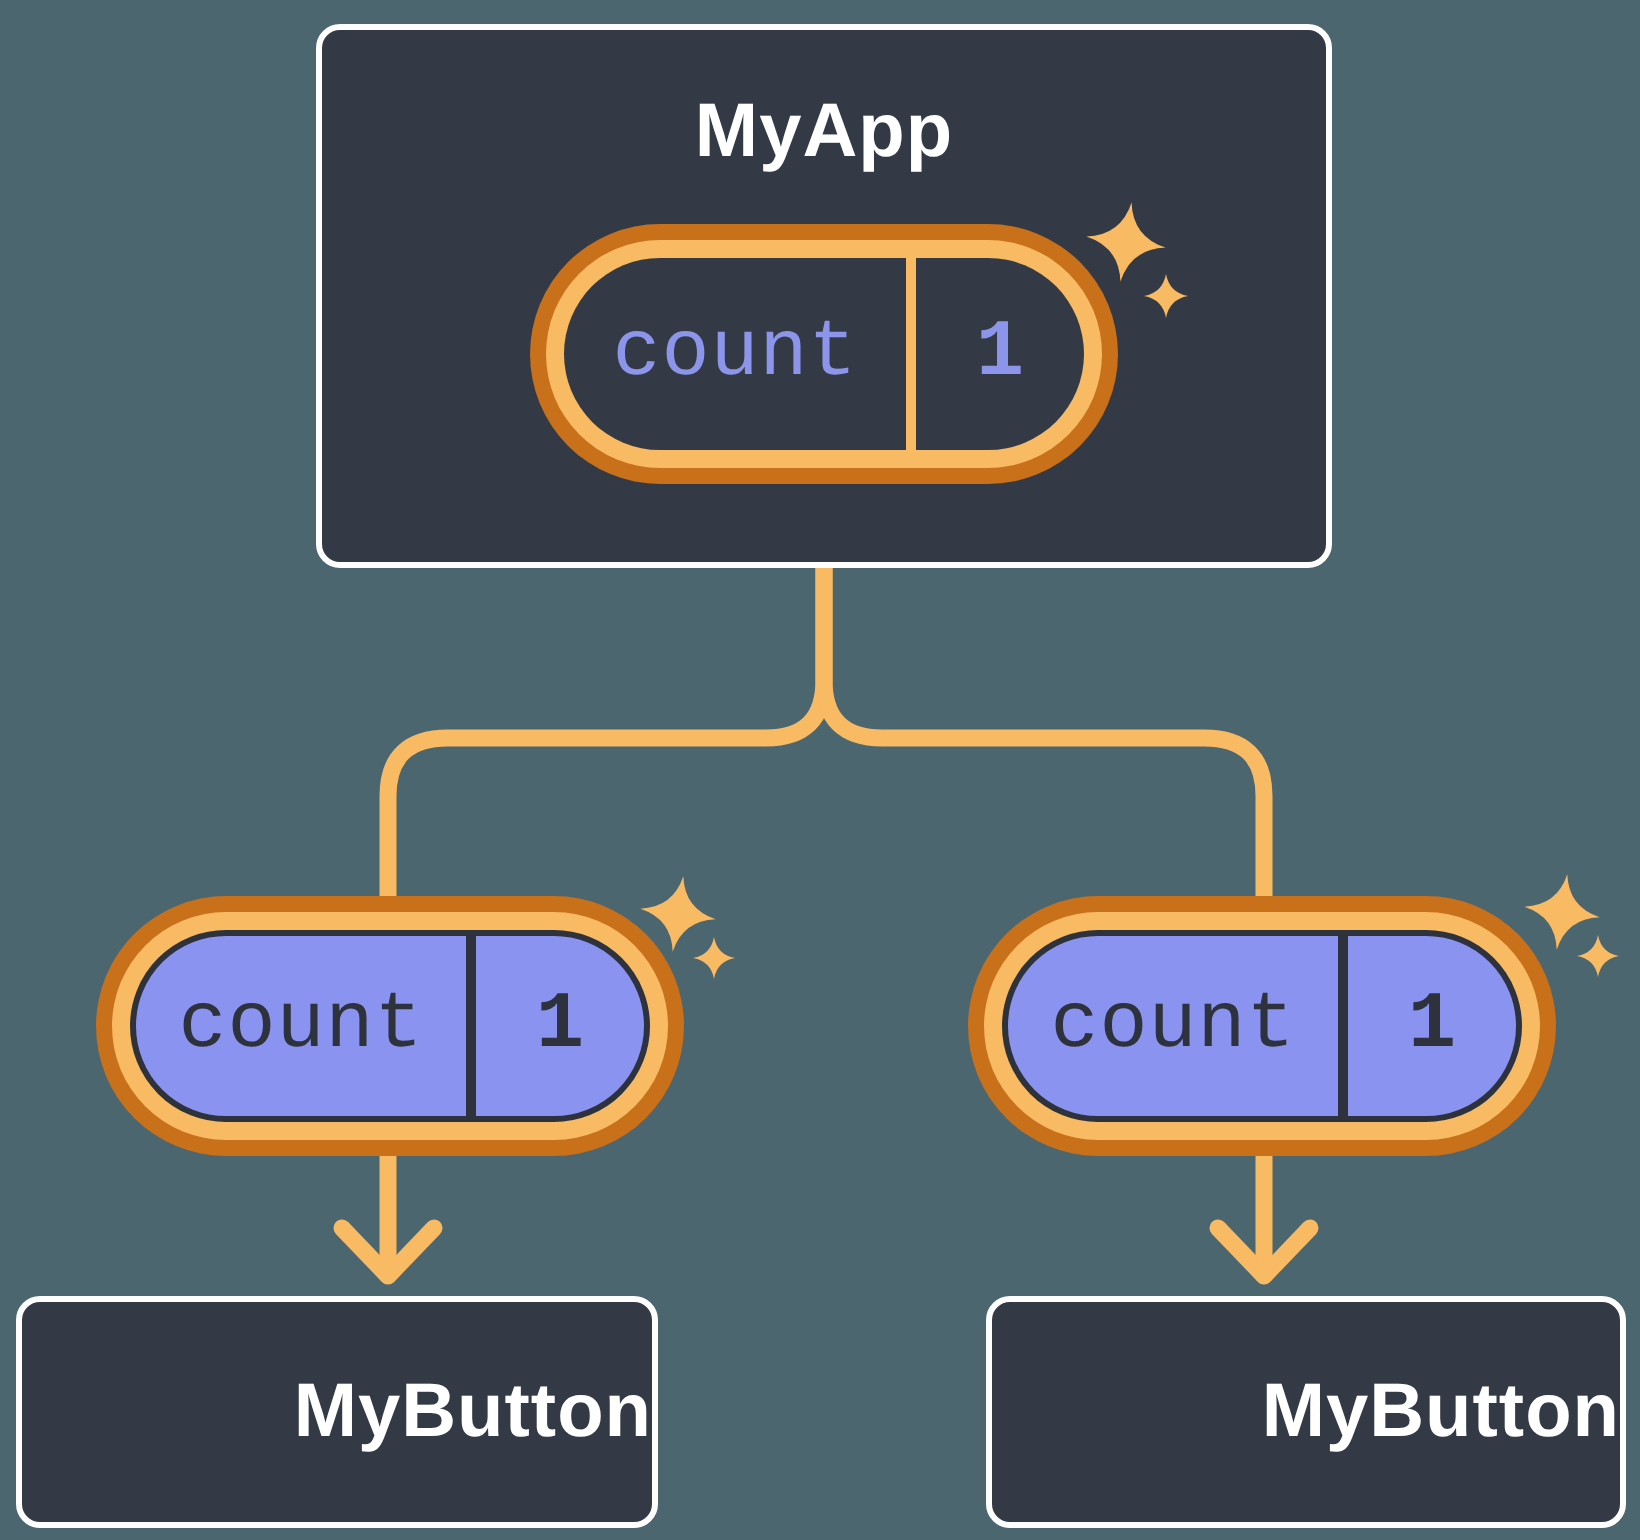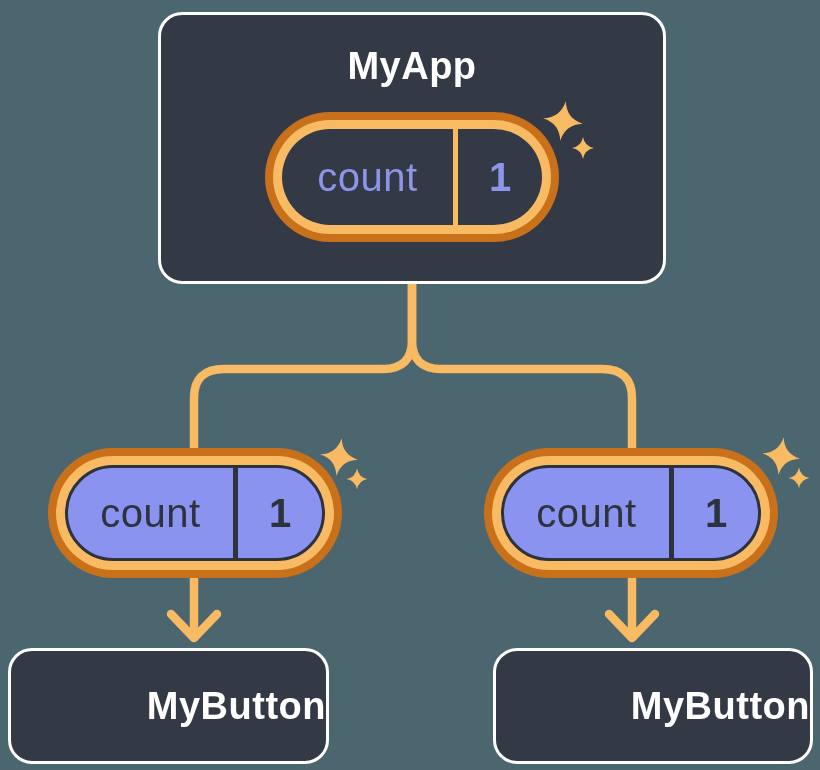--- a/index.html
+++ b/index.html
@@ -8,39 +8,39 @@
     width:820px;height:770px;
     background:#4C6670;
     font-family:"Liberation Sans", sans-serif;
     overflow:hidden;
   }
   .connectors{position:absolute;left:0;top:0;z-index:1;}
   .card{
     position:absolute;z-index:2;
     background:#333A45;
     border:3px solid #FFFFFF;
-    border-radius:24px;
+    border-radius:12px;
     box-sizing:border-box;
   }
   .card-root{left:158px;top:12px;width:508px;height:272px;}
   .card-title{
     color:#FFFFFF;font-size:38px;font-weight:bold;
     text-align:center;letter-spacing:0.5px;
   }
   .card-root .card-title{margin-top:30px;}
   .card-child{display:flex;align-items:center;justify-content:flex-end;}
   .card-child-left{left:8px;top:648px;width:321px;height:116px;}
   .card-child-right{left:493px;top:648px;width:320px;height:116px;}
 
   .pill{
     position:absolute;z-index:3;
     width:294px;height:130px;
     background:#C9701A;
     border-radius:999px;
-    padding:8px;box-sizing:border-box;
+    padding:8px;box-sizing:border-box;font-family:Liberation Mono, monospace;
   }
   .pill-root{left:265px;top:112px;}
   .pill-left{left:48px;top:448px;}
   .pill-right{left:484px;top:448px;}
   .pill-mid{
     background:#F8BA62;border-radius:999px;
     padding:9px;width:100%;height:100%;box-sizing:border-box;
   }
   .pill-core{
     border-radius:999px;width:100%;height:100%;box-sizing:border-box;

